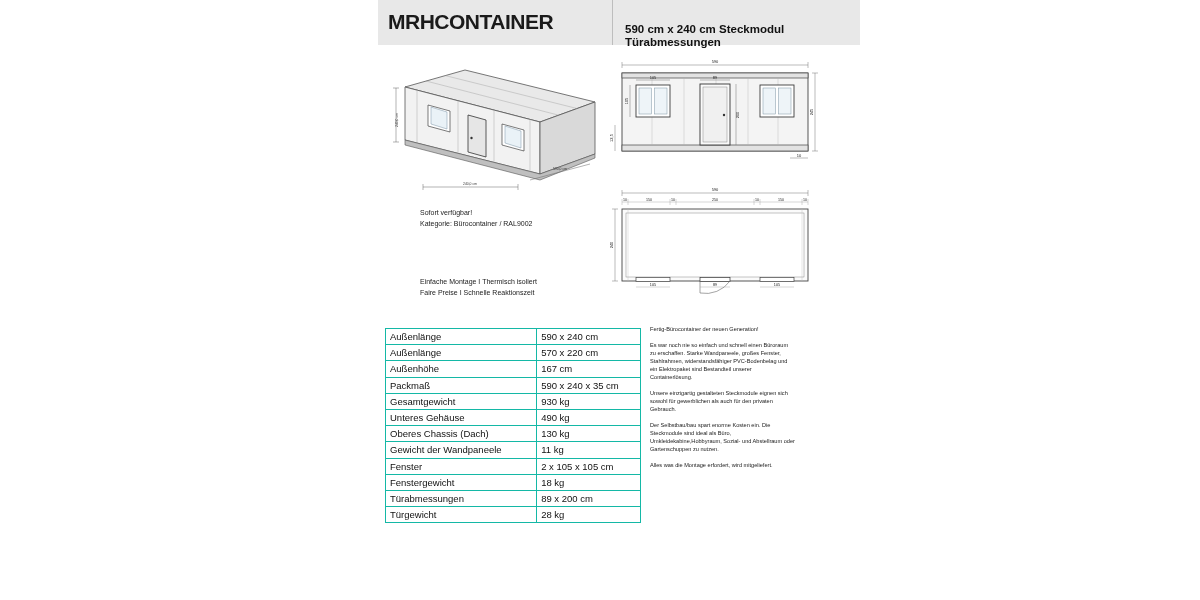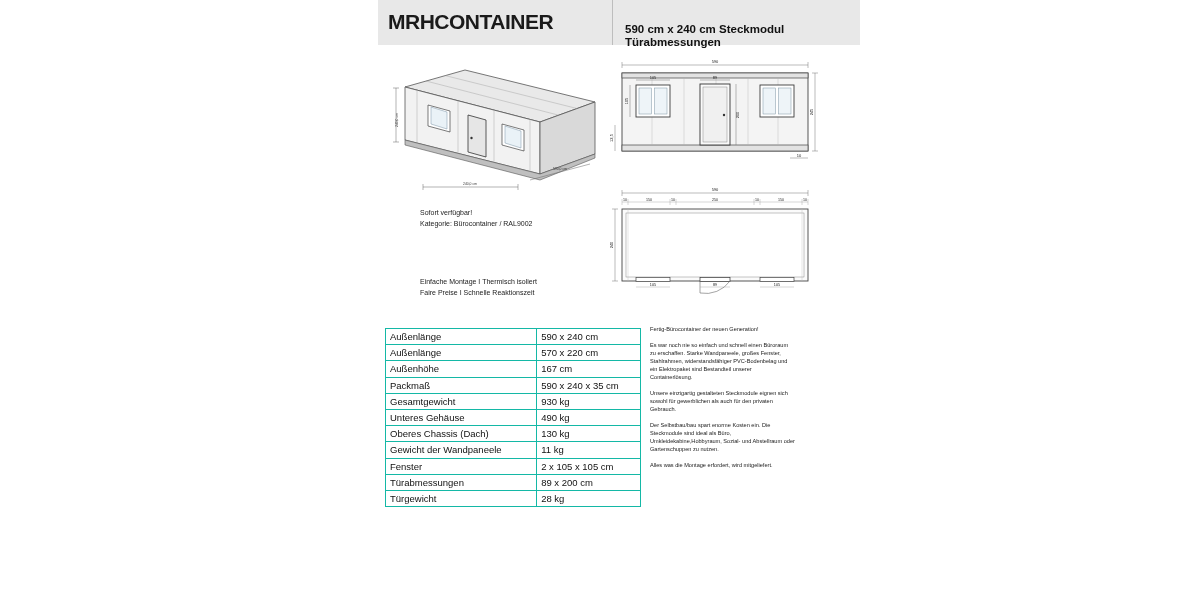--- a/index.html
+++ b/index.html
@@ -247,20 +247,24 @@
       </tr>
     <tr>
         <td class="k">Gewicht der Wandpaneele</td>
         <td class="v">11 kg</td>
       </tr>
     <tr>
         <td class="k">Fenster</td>
         <td class="v">2 x 105 x 105 cm</td>
       </tr>
     <tr>
+        <td class="k">Fenstergewicht</td>
+        <td class="v">18 kg</td>
+      </tr>
+    <tr>
         <td class="k">Türabmessungen</td>
         <td class="v">89 x 200 cm</td>
       </tr>
     <tr>
         <td class="k">Türgewicht</td>
         <td class="v">28 kg</td>
       </tr>
   </tbody>
 </table>
 

